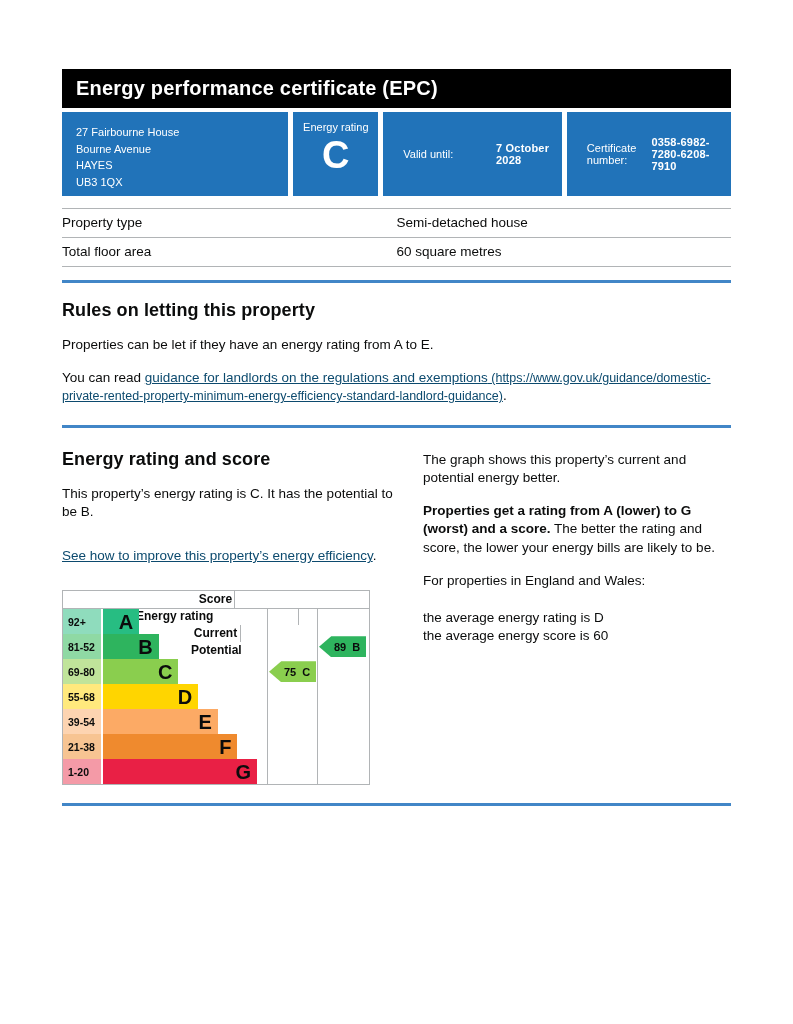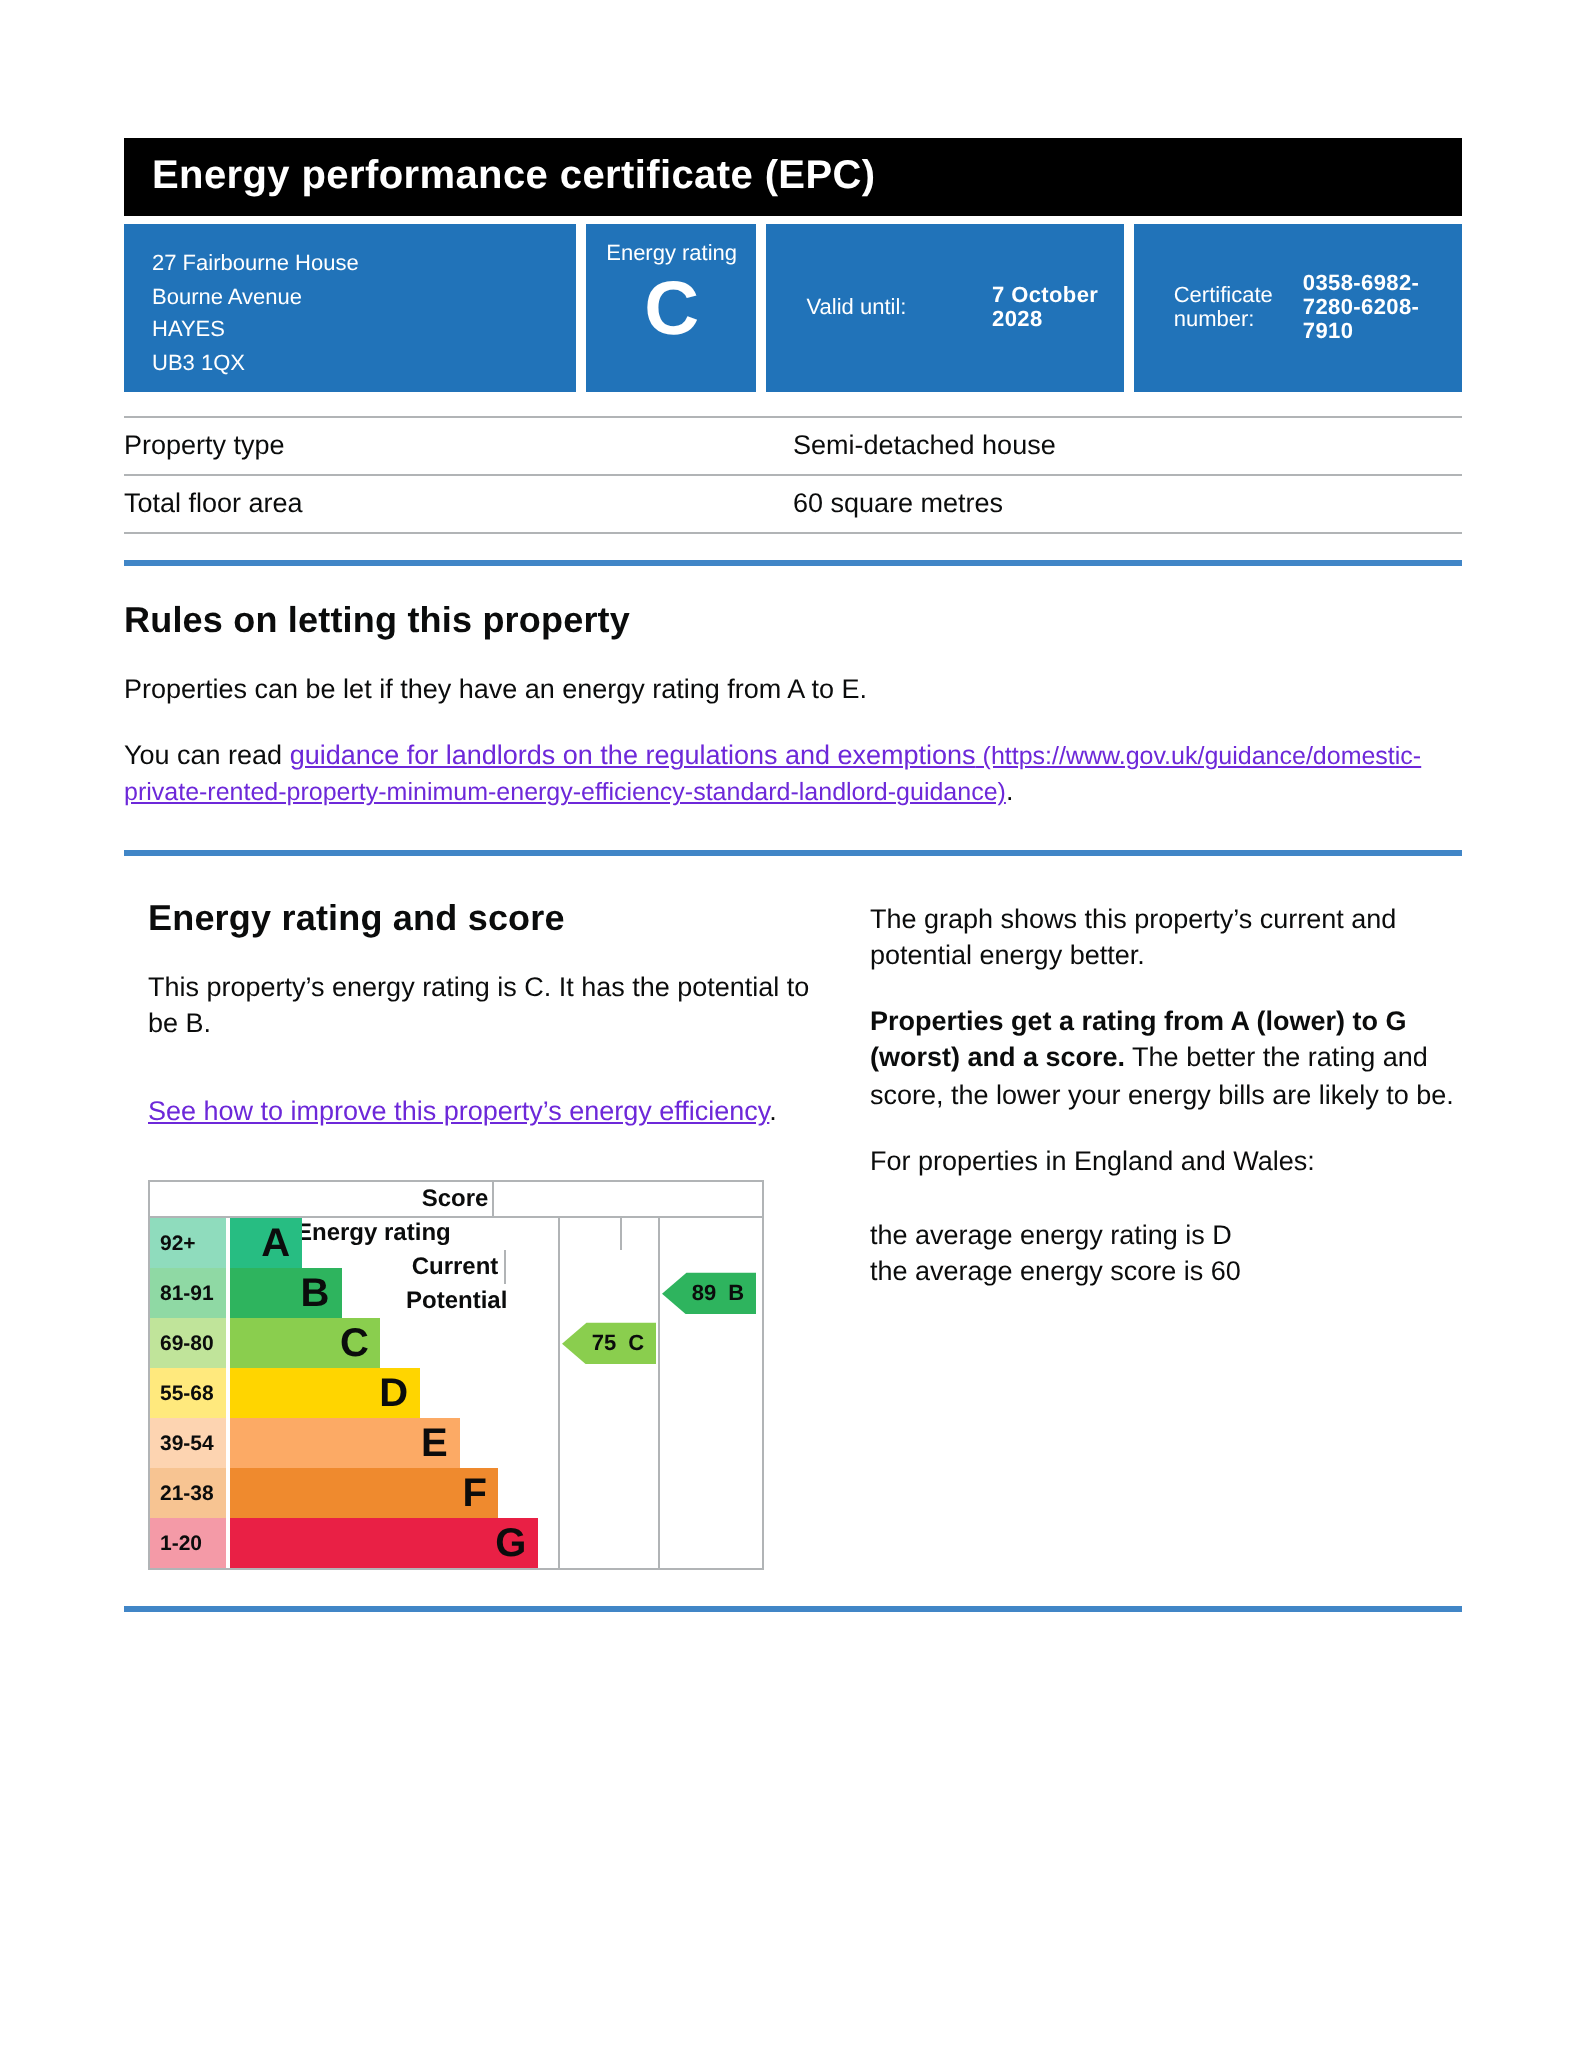--- a/index.html
+++ b/index.html
@@ -39,27 +39,27 @@
   .summary-label { width: 50%; }
   .summary-value { width: 50%; }
 
   .blue-divider { height: 3px; background: #4186c7; }
   .div-1 { margin-top: 13px; }
   .div-2 { margin-top: 19px; }
   .div-3 { margin-top: 18px; }
 
   h2.section-heading { font-size: 18px; font-weight: bold; margin-top: 17px; letter-spacing: 0.1px; }
   p.body-text { font-size: 13.5px; line-height: 1.35; margin-top: 15px; }
-  a.doc-link, .doc-link { color: #6d28d9; text-decoration: underline; cursor: pointer; }
+  a.doc-link, .doc-link { color: #0c4a6e; text-decoration: underline; cursor: pointer; }
   .link-url { font-size: 12.5px; }
   .link-period { color: #0b0c0c; text-decoration: none; }
 
   
   .two-col { display: flex; margin-top: 21px; }
-  .col-left { width: 361px; padding-right: 14px; margin-left: 12px; }
+  .col-left { width: 361px; padding-right: 14px; }
   .col-right { flex: 1; }
   .col-left h2 { margin-top: 0; }
   .col-right p.body-text:first-child { margin-top: 2px; }
   .link-block { margin-top: 26px; font-size: 13.5px; line-height: 1.35; }
   .bold-lead { font-weight: bold; }
   .gap-lg { margin-top: 24px; }
   .avg-lines { margin-top: 19px; font-size: 13.5px; line-height: 1.35; }
 
   
   .epc-chart { width: 308px; margin-top: 25px; border: 1px solid #b1b4b6; background: #fff; }
@@ -152,21 +152,21 @@
                 <div class="cell-score" style="background: rgb(143, 220, 189);">92+</div>
                 <div class="cell-band">
                   <div class="band-bar" style="background: rgb(39, 189, 130); width: 22%;">
                     <span class="band-letter">A</span>
                   </div>
                 </div>
                 <div class="cell-pointer"></div>
                 <div class="cell-pointer"></div>
               </div>
               <div class="chart-row">
-                <div class="cell-score" style="background: rgb(143, 217, 164);">81-91</div>
+                <div class="cell-score" style="background: rgb(143, 217, 164);">81-52</div>
                 <div class="cell-band">
                   <div class="band-bar" style="background: rgb(46, 180, 94); width: 34%;">
                     <span class="band-letter">B</span>
                   </div>
                 </div>
                 <div class="cell-pointer"></div>
                 <div class="cell-pointer">
                   <div class="rating-arrow" style="background: rgb(46, 180, 94);">
                     <span>89</span>
                     <span>B</span>

